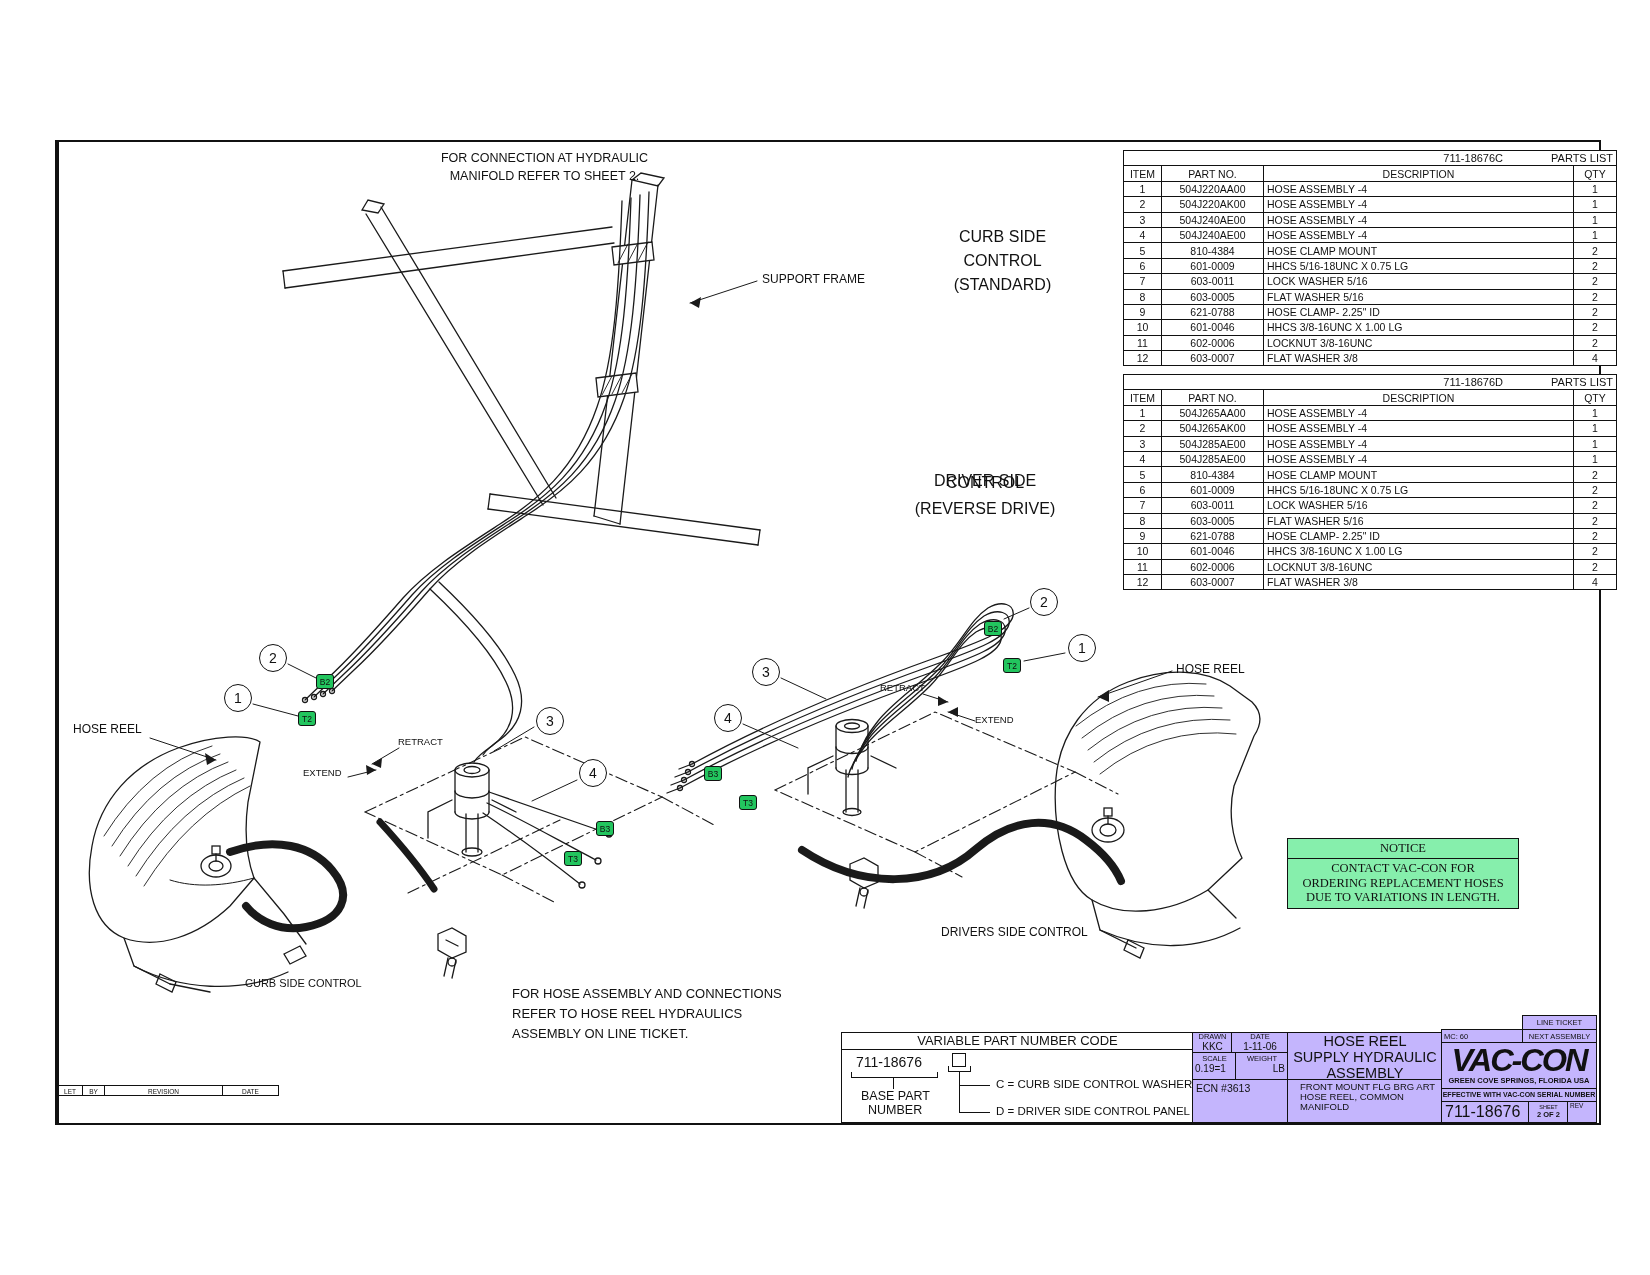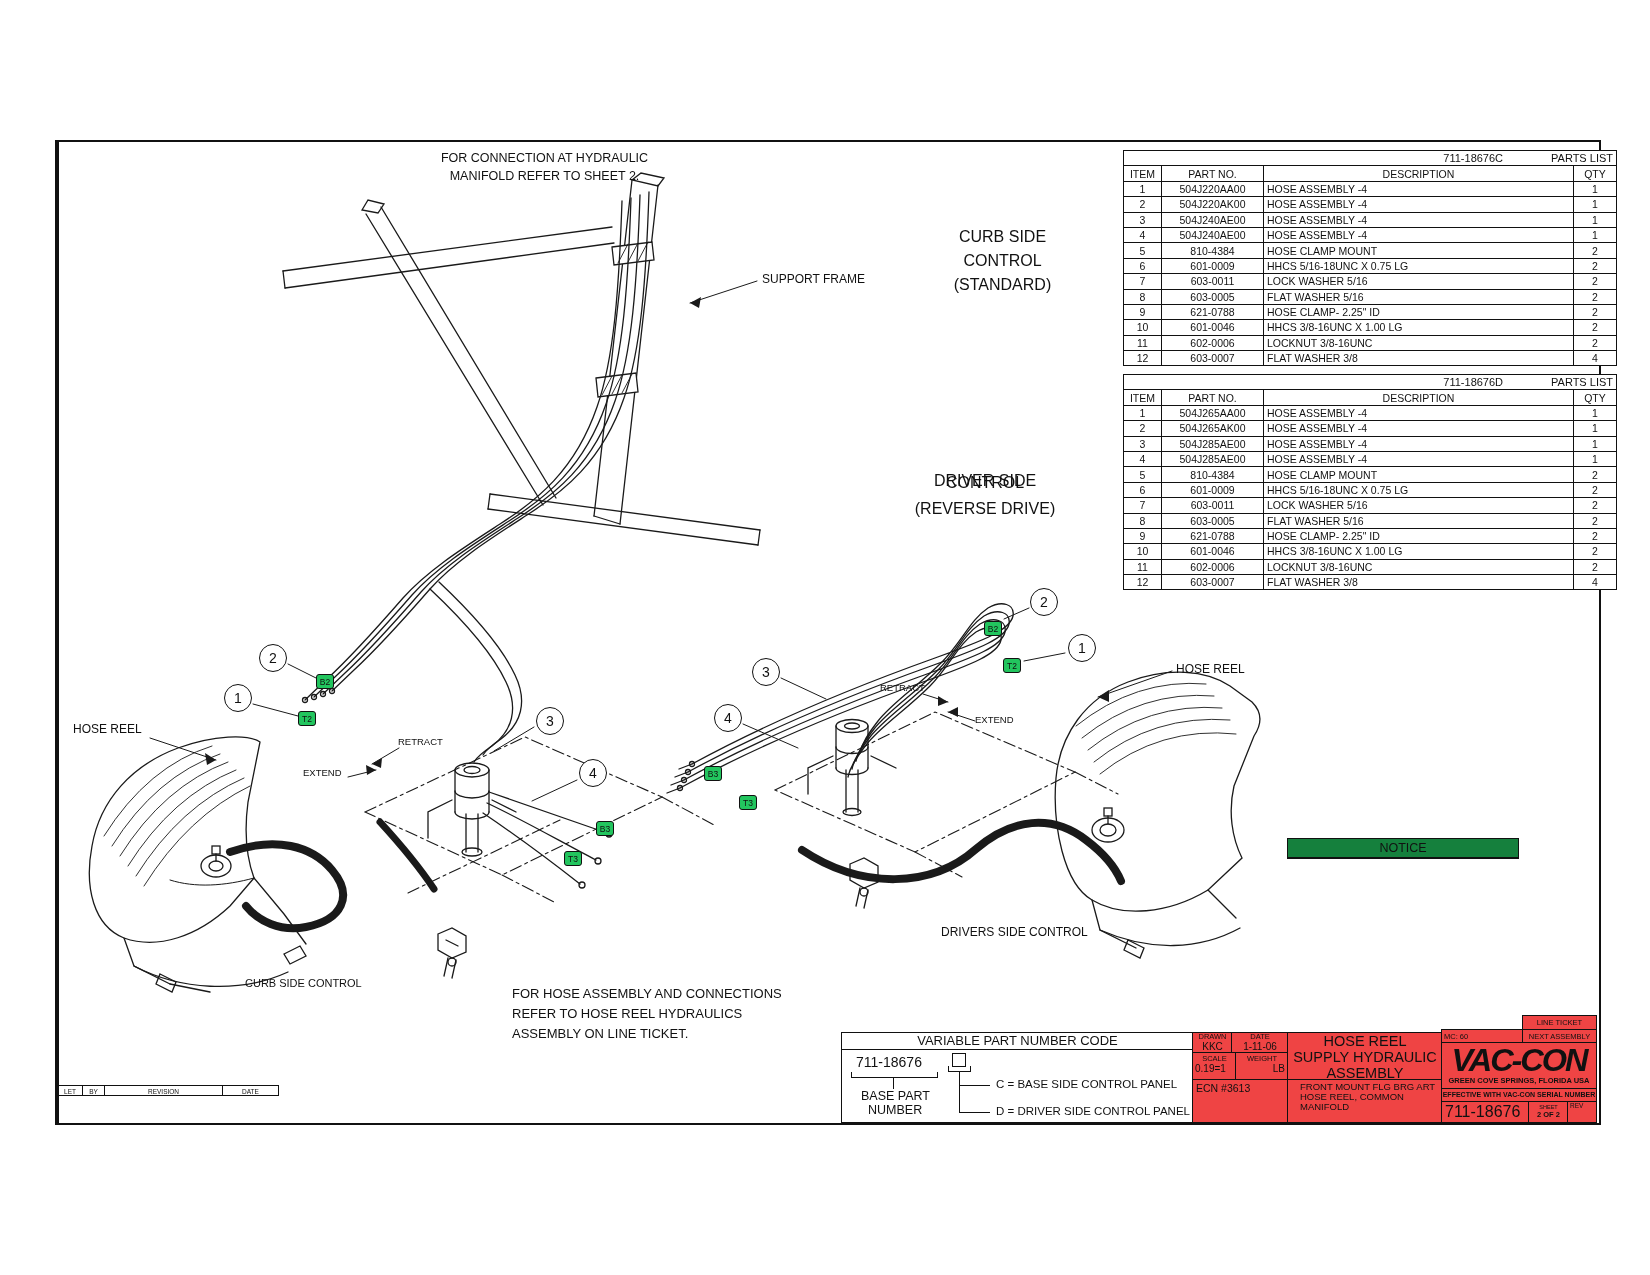--- a/index.html
+++ b/index.html
@@ -13,32 +13,32 @@
   table.parts td,table.parts th{border:1px solid #111;padding:0 3px;height:14.4px;line-height:12px;overflow:hidden;white-space:nowrap;font-weight:normal;}
   .c-item{width:31px;text-align:center;}
   .c-part{width:95px;text-align:center;}
   .c-desc{width:303px;text-align:left;}
   .c-qty{width:36px;text-align:center;}
   .tbl-title{display:flex;justify-content:flex-end;gap:48px;font-size:11px;}
   
   .balloon{position:absolute;width:26px;height:26px;border:1.4px solid #111;border-radius:50%;background:#fff;display:flex;align-items:center;justify-content:center;font-size:14px;}
   .ptag{position:absolute;min-width:16px;height:13px;border:1px solid #111;border-radius:3px;background:#22c55e;font-size:8.5px;display:flex;align-items:center;justify-content:center;padding:0 0;}
   
-  .notice{position:absolute;left:1287px;top:838px;width:230px;border:1.6px solid #111;background:#15803d;text-align:center;}
+  .notice{position:absolute;left:1287px;top:838px;width:230px;border:1.6px solid #111;background:#86efac;text-align:center;font-family:Liberation Serif, serif;}
   .notice .nt{font-size:12.5px;border-bottom:1.4px solid #111;padding:2px 0;}
   .notice .nl{font-size:12.5px;line-height:14.5px;}
   .notice .nbody{padding:2px 2px 3px 2px;}
   
   .varbox{position:absolute;left:841px;top:1032px;width:351px;height:89px;border:1.8px solid #111;background:#fff;}
   .varbox .vtitle{height:16px;border-bottom:1.4px solid #111;text-align:center;font-size:13px;line-height:16px;}
   .tick-bracket{position:absolute;border-left:1px solid #111;border-right:1px solid #111;border-bottom:1px solid #111;height:5px;}
   .vline{position:absolute;width:1px;background:#111;}
   .hline{position:absolute;height:1px;background:#111;}
   
-  .tb-cell{position:absolute;border:1.4px solid #111;background:#ef4444;box-sizing:border-box;overflow:hidden;}
+  .tb-cell{position:absolute;border:1.4px solid #111;background:#c4b5fd;box-sizing:border-box;overflow:hidden;}
   .tb-sm{font-size:7.5px;line-height:8px;text-align:center;}
   .tb-val{font-size:10px;line-height:11px;text-align:center;}
   .logo{font-size:31px;font-weight:bold;font-style:italic;letter-spacing:-2px;line-height:30px;text-align:center;transform:scaleX(1.05);}
   .revstrip{position:absolute;left:57px;top:1085px;display:flex;font-size:6.5px;}
   .revstrip div{border:1px solid #111;border-left:none;height:11px;line-height:11px;text-align:center;box-sizing:border-box;}
   .revstrip div:first-child{border-left:1px solid #111;}
 </style>
 </head>
 <body>
 
@@ -472,36 +472,41 @@
         <td class="c-item">12</td>
         <td class="c-part">603-0007</td>
         <td class="c-desc">FLAT WASHER 3/8</td>
         <td class="c-qty">4</td>
       </tr>
     </tbody>
 </table>
 
 <div class="notice">
   <div class="nt">NOTICE</div>
+  <div class="nbody">
+    <div class="nl">CONTACT VAC-CON FOR</div>
+    <div class="nl">ORDERING REPLACEMENT HOSES</div>
+    <div class="nl">DUE TO VARIATIONS IN LENGTH.</div>
+  </div>
 </div>
 
 <div class="varbox">
   <div class="vtitle">VARIABLE PART NUMBER CODE</div>
 </div>
 <div class="lbl" style="left:856px;top:1054px;font-size:14px;">711-18676</div>
 <div class="tick-bracket" style="left:851px;top:1072px;width:85px;"></div>
 <div class="vline" style="left:893px;top:1077px;height:12px;"></div>
 <div class="lbl" style="left:861px;top:1089px;font-size:12.5px;">BASE PART</div>
 <div class="lbl" style="left:868px;top:1103px;font-size:12.5px;">NUMBER</div>
 <div class="abs" style="left:952px;top:1053px;width:12px;height:12px;border:1.5px solid #111;"></div>
 <div class="tick-bracket" style="left:948px;top:1066px;width:21px;"></div>
 <div class="vline" style="left:959px;top:1071px;height:42px;"></div>
 <div class="hline" style="left:959px;top:1085px;width:31px;"></div>
 <div class="hline" style="left:959px;top:1112px;width:31px;"></div>
-<div class="lbl" style="left:996px;top:1078px;font-size:11.5px;">C = BASE SIDE CONTROL PANEL</div>
+<div class="lbl" style="left:996px;top:1078px;font-size:11.5px;">C = CURB SIDE CONTROL WASHER</div>
 <div class="lbl" style="left:996px;top:1105px;font-size:11.5px;">D = DRIVER SIDE CONTROL PANEL</div>
 
 <div class="tb-cell" style="left:1192px;top:1032px;width:41px;height:22px;">
   <div class="tb-sm">DRAWN</div>
   <div class="tb-val">KKC</div>
 </div>
 <div class="tb-cell" style="left:1231px;top:1032px;width:58px;height:22px;">
   <div class="tb-sm">DATE</div>
   <div class="tb-val">1-11-06</div>
 </div>

